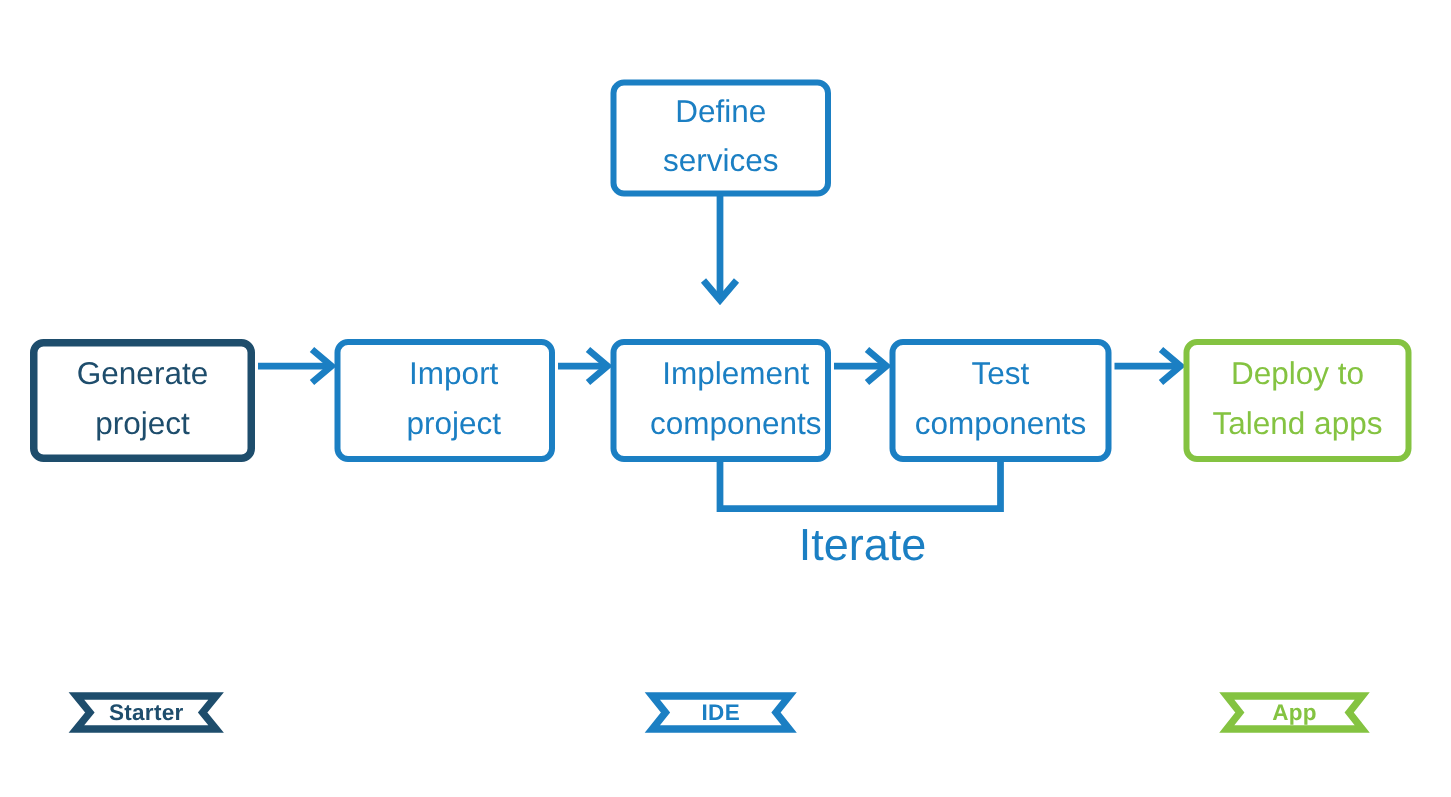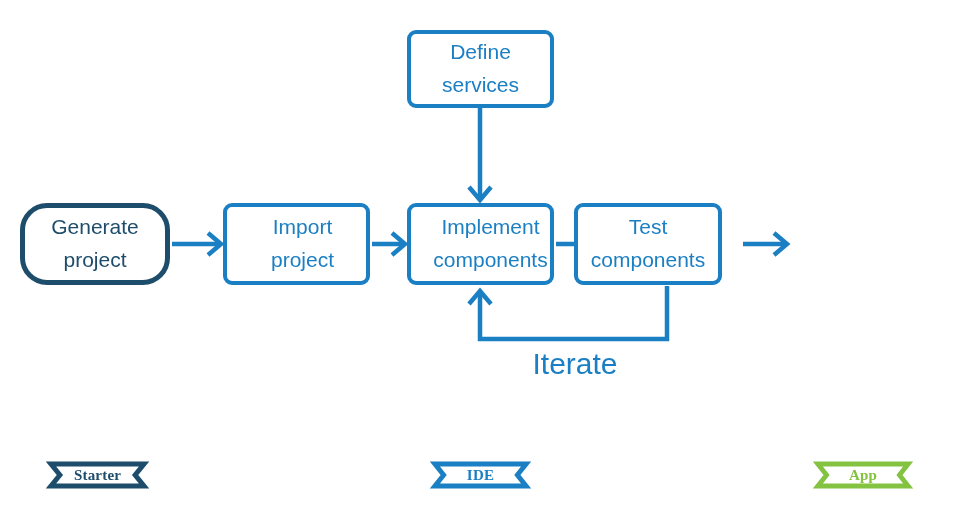--- a/index.html
+++ b/index.html
@@ -24,26 +24,27 @@
     align-items: center;
     justify-content: center;
     text-align: center;
     white-space: pre-line;
     background: #ffffff;
     border: 4px solid var(--c);
     color: var(--c);
     border-radius: 9px;
     font-size: 21px;
     line-height: 1.55;
+    margin-top: 23px;
   }
   .box-define     { left: 407px; top:  30px; width: 147px; height: 78px; }
-  .box-generate   { left:  20px; top: 203px; width: 150px; height: 82px; border-width: 5px; border-radius: 27px; }
+  .box-generate   { left:  20px; top: 203px; width: 150px; height: 82px; border-width: 5px; }
   .box-import     { left: 223px; top: 203px; width: 147px; height: 82px; padding-left: 12px; }
   .box-implement  { left: 407px; top: 203px; width: 147px; height: 82px; padding-left: 20px; }
-  .box-test       { left: 574px; top: 203px; width: 148px; height: 82px; }
+  .box-test       { left: 593px; top: 203px; width: 148px; height: 82px; }
   .box-deploy     { left: 789px; top: 203px; width: 152px; height: 82px; }
 
   .loop-label {
     position: absolute;
     left: 510px; top: 347px; width: 130px;
     text-align: center;
     color: var(--blue);
     font-size: 30px;
   }
 
@@ -57,21 +58,20 @@
     stroke-linejoin: miter;
     stroke-miterlimit: 10;
   }
   .banner-label {
     position: absolute; inset: 0;
     display: flex; align-items: center; justify-content: center;
     color: var(--c);
     font-size: 15px;
     font-weight: bold;
     letter-spacing: 0.2px;
-    font-family: Liberation Serif, serif;
   }
   .banner-starter { left:  48px; top: 461px; width: 99px; }
   .banner-ide     { left: 432px; top: 461px; width: 97px; }
   .banner-app     { left: 815px; top: 461px; width: 96px; }
 </style>
 </head>
 <body>
 
 <div class="stage">
 
@@ -116,20 +116,22 @@
 
   <div class="flow-box box-import" style="--c: #1b7fc3;">Import
 project</div>
 
   <div class="flow-box box-implement" style="--c: #1b7fc3;">Implement
 components</div>
 
   <div class="flow-box box-test" style="--c: #1b7fc3;">Test
 components</div>
 
+  <div class="flow-box box-deploy" style="--c: #84c341;">Deploy to
+Talend apps</div>
 
   <div class="loop-label">Iterate</div>
 
   <div class="banner banner-starter" style="--c: #1e4d6c;">
     <svg viewBox="0 0 100 28" preserveAspectRatio="none">
       <path d="M3,3 H97 L88,14 L97,25 H3 L12,14 Z"></path>
     </svg>
     <span class="banner-label">Starter</span>
   </div>
 

